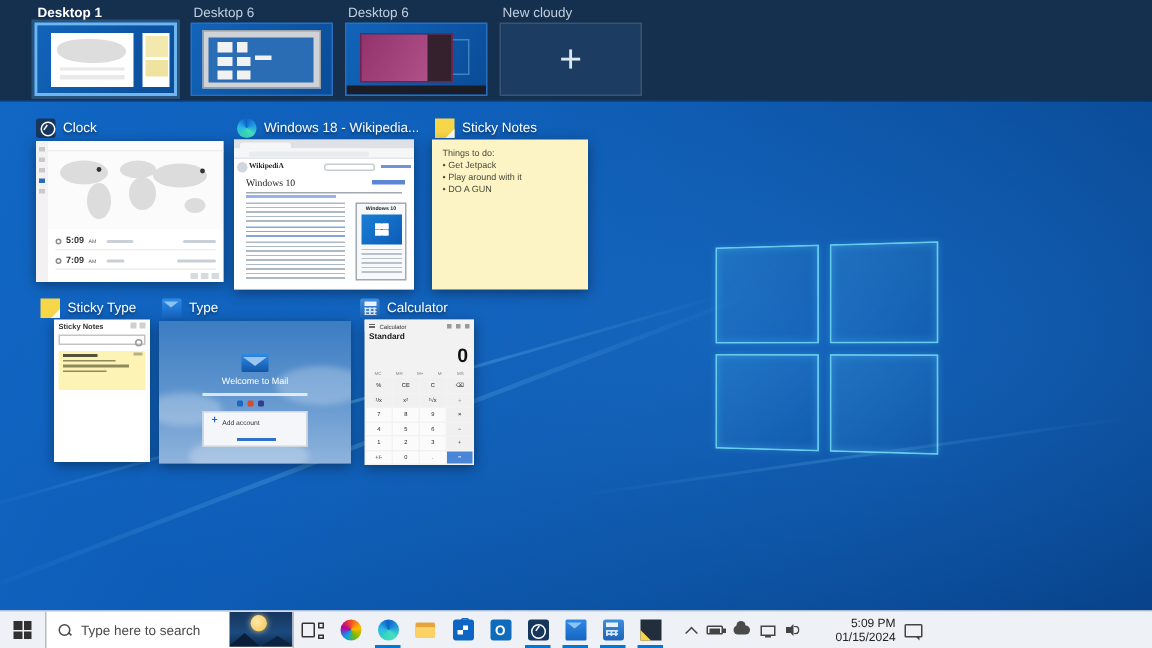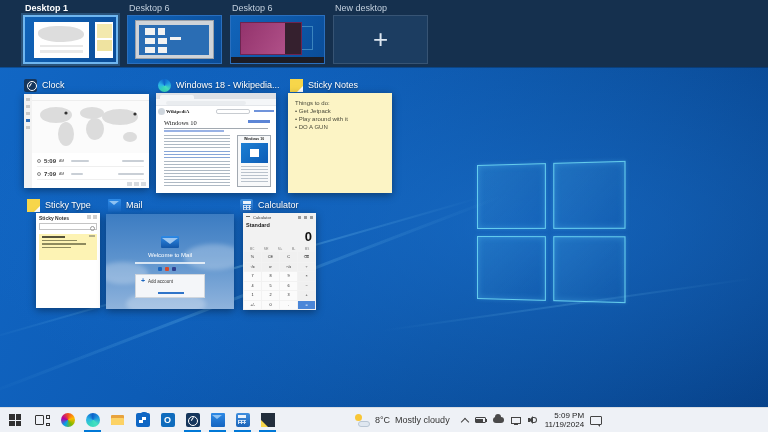--- a/index.html
+++ b/index.html
@@ -209,21 +209,21 @@
   .tr-batt:after { content:""; position:absolute; right:-2.5px; top:1px; width:1.5px; height:2.5px; background:#444; }
   .tr-batt:before { content:""; position:absolute; left:0.5px; top:0.5px; width:7px; height:3.5px; background:#444; }
   .tr-cloud { position:relative; width:11px; height:6px; background:#4a4a4a; border-radius:3px; }
   .tr-cloud:before { content:""; position:absolute; left:2px; top:-3px; width:6px; height:6px; background:#4a4a4a; border-radius:50%; }
   .tr-mon { position:relative; width:10px; height:7px; border:1px solid #444; }
   .tr-mon:after { content:""; position:absolute; left:2px; bottom:-2.5px; width:4px; height:1.2px; background:#444; }
   .tr-spk { position:relative; width:9px; height:9px; }
   .tr-spk:before { content:""; position:absolute; left:0; top:2.5px; width:2.5px; height:4px; background:#444; }
   .tr-spk:after { content:""; position:absolute; left:1px; top:0.5px; border-top:4px solid transparent; border-bottom:4px solid transparent; border-right:4.5px solid #444; }
   .tr-spk .arc { position:absolute; right:0; top:1.5px; width:4px; height:6px; border:1px solid #444; border-left:none; border-radius:0 4px 4px 0; }
-  .tb-clock { display:flex; flex-direction:column; align-items:flex-end; justify-content:center; margin-left:8px; line-height:9px; }
+  .tb-clock { display:flex; flex-direction:column; align-items:flex-end; justify-content:center; margin-left:24px; line-height:9px; }
   .tb-clock span { font-size:8px; color:#222; }
   .tb-action { position:relative; width:24px; display:flex; align-items:center; justify-content:center; }
   .ac-bubble { position:relative; width:12px; height:9px; border:1.1px solid #444; border-radius:1px; }
   .ac-bubble:after { content:""; position:absolute; right:1px; bottom:-3px; border-left:3px solid transparent; border-right:0 solid transparent; border-top:3px solid #444; }
 </style>
 </head>
 <body>
 
 <div class="screen">
 
@@ -281,21 +281,21 @@
         <div class="dbg"></div>
         <div class="m-faintlogo"></div>
         <div class="m-purwin">
           <div class="m-purside"></div>
         </div>
         <div class="m-purtask"></div>
       </div>
     </div>
 
     <div class="desk d4">
-      <div class="dlabel">New desktop</div>
+      <div class="dlabel">New cloudy</div>
       <div class="dthumb">
         <div class="newplus">+</div>
       </div>
     </div>
   </div>
 
   <div class="wingroup">
     <div class="wtitle" style="left:24px;top:78px;">
       <span class="wicon ic-clock"></span>
       <span class="wlabel">Clock</span>
@@ -418,21 +418,21 @@
         <i style="width:60%;"></i>
         <i style="width:75%;"></i>
         <i style="width:50%;"></i>
       </div>
     </div>
   </div>
 
   <div class="wingroup">
     <div class="wtitle" style="left:108px;top:198px;">
       <span class="wicon ic-mail"></span>
-      <span class="wlabel">Mail</span>
+      <span class="wlabel">Type</span>
     </div>
     <div class="wbody mail-body">
       <div class="mb-cloud" style="left:-8px;top:48px;width:50px;height:22px;"></div>
       <div class="mb-cloud" style="right:-10px;top:30px;width:60px;height:26px;"></div>
       <div class="mb-cloud" style="left:20px;bottom:-8px;width:80px;height:26px;"></div>
       <div class="mb-env"></div>
       <div class="mb-welcome">Welcome to Mail</div>
       <div class="mb-sub"></div>
       <div class="mb-dots">
         <i style="background:#1a66c0;"></i>
@@ -504,20 +504,29 @@
 
   <div class="taskbar">
     <div class="tb-slot tb-start">
       <span class="startlogo">
           <i></i>
           <i></i>
           <i></i>
           <i></i>
         </span>
     </div>
+    <div class="tb-search">
+      <span class="mag"></span>
+      <input type="text" placeholder="Type here to search" style="">
+      <span class="bingimg">
+        <span class="bingmoon"></span>
+        <span class="bingmtn1"></span>
+        <span class="bingmtn2"></span>
+      </span>
+    </div>
     <div class="tb-slot">
       <span class="tv-icon">
         <span class="tv-big"></span>
           <span class="tv-s1"></span>
           <span class="tv-s2"></span>
       </span>
     </div>
     <div class="tb-slot">
         <span class="tbi ic-copilot"></span>
       </div>
@@ -539,42 +548,34 @@
     <div class="tb-slot open">
         <span class="tbi ic-mail"></span>
       </div>
     <div class="tb-slot open">
         <span class="tbi ic-calc"></span>
       </div>
     <div class="tb-slot open">
         <span class="tbi ic-stickydark"></span>
       </div>
 
-    <div class="tb-weather">
-      <span class="wx-icon">
-        <span class="wx-sun"></span>
-        <span class="wx-cloud"></span>
-      </span>
-      <span class="wx-text">8°C</span>
-      <span class="wx-text">Mostly cloudy</span>
-    </div>
 
     <div class="tray">
       <span class="chev"></span>
       <span class="tr-batt"></span>
       <span class="tr-cloud"></span>
       <span class="tr-mon"></span>
       <span class="tr-spk">
           <span class="arc"></span>
         </span>
     </div>
 
     <div class="tb-clock">
       <span>5:09 PM</span>
-      <span>11/19/2024</span>
+      <span>01/15/2024</span>
     </div>
 
     <div class="tb-action">
       <span class="ac-bubble"></span>
     </div>
   </div>
 
 </div>
 
 </body></html>

